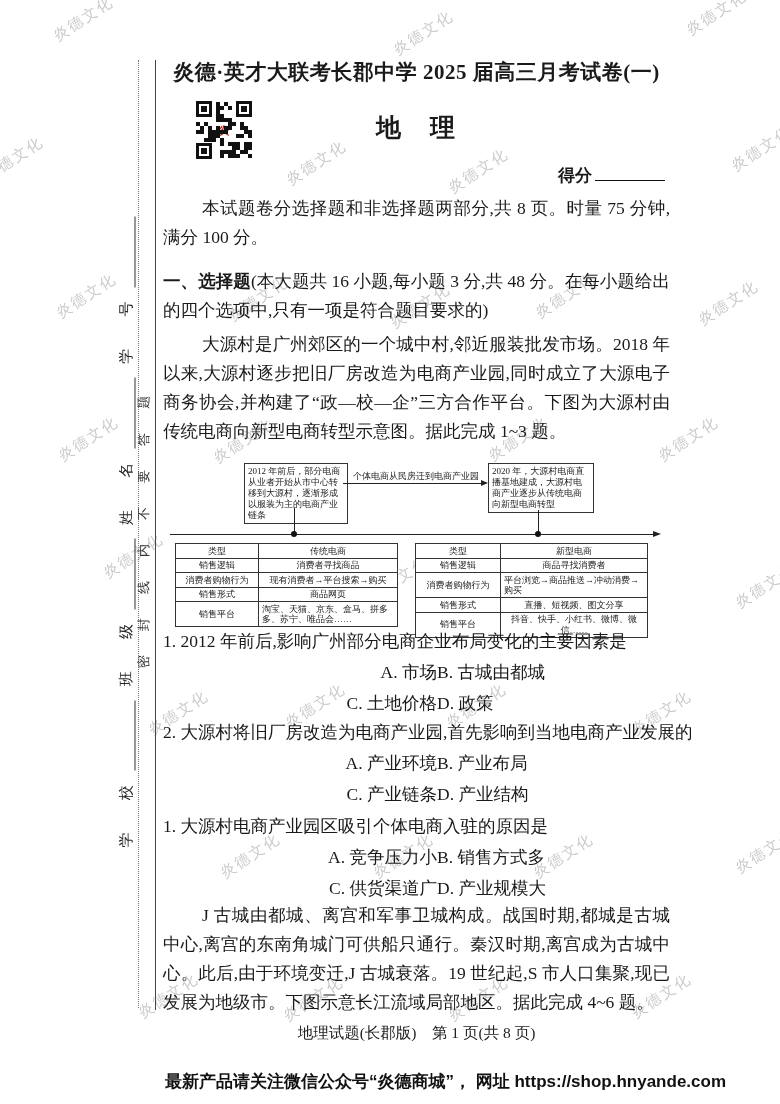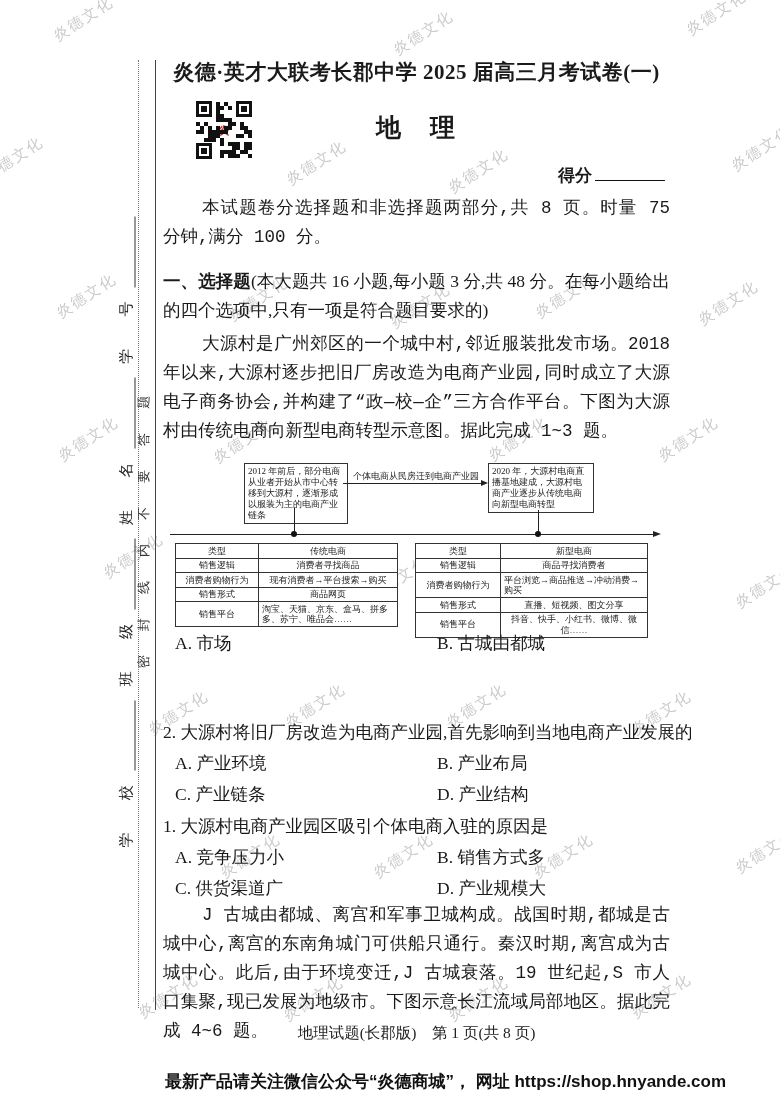--- a/index.html
+++ b/index.html
@@ -36,21 +36,21 @@
   .qr .mod{position:absolute;width:4px;height:4px;background:#111;}
   .qr .finder{position:absolute;width:10px;height:10px;border:3px solid #111;background:#fff;}
   .qr .finder::after{content:"";position:absolute;left:2px;top:2px;width:6px;height:6px;background:#111;}
   .qr .logo{position:absolute;left:50%;top:50%;transform:translate(-50%,-50%);
       font-size:11px;color:#c8281e;background:#fff;line-height:12px;padding:0 1px;font-weight:bold;}
   .subject-title{top:111px;text-align:center;font-size:25px;font-weight:bold;letter-spacing:2px;}
   .score-row{top:164px;height:24px;}
   .score-label{position:absolute;left:395px;top:0;font-weight:bold;font-size:17px;}
   .score-blank{position:absolute;left:432px;top:16px;width:70px;border-bottom:1px solid #111;}
   .para{font-size:17.5px;line-height:29px;text-align:justify;}
-  .indent{text-indent:39px;font-family:Liberation Mono, monospace;}
+  .indent{text-indent:39px;}
   .intro{top:194px;}
   .sec-heading{top:267px;}
   .sec-heading b{font-weight:bold;}
   .passage1{top:330px;}
   .passage2{top:901px;}
   
   .diagram{top:450px;height:192px;position:absolute;font-family:"Liberation Serif","DejaVu Serif",serif;}
   .dg-box{position:absolute;border:1px solid #333;background:#fff;font-size:9px;line-height:11px;
       padding:2px 3px;color:#222;text-align:left;}
   .dg-box-left{left:81px;top:13px;width:96px;}
@@ -72,21 +72,21 @@
   .dg-table td{border:1px solid #333;padding:1.5px 3px;text-align:center;vertical-align:middle;}
   .dg-table td.wrapleft{text-align:left;}
   .dg-table-left{left:12px;width:223px;}
   .dg-table-right{left:252px;width:233px;}
   .dg-table-left td:first-child{width:76px;}
   .dg-table-right td:first-child{width:78px;}
   
   .question{position:absolute;left:0;width:507px;font-size:17.5px;}
   .q-text{line-height:29px;white-space:nowrap;}
   .opt-row{display:flex;height:31px;align-items:center;padding-left:12px;}
-  .opt-a{width:262px;}
+  .opt-a{width:262px;text-align:right;}
   .q1{top:627px;} .q2{top:718px;} .q3{top:812px;}
   
   .footer{top:1023px;text-align:center;font-size:15.5px;color:#222;}
   .bottom-note{position:absolute;left:165px;top:1070px;z-index:2;
       font-family:"Liberation Sans","DejaVu Sans",sans-serif;
       font-weight:bold;font-size:17px;color:#111;white-space:nowrap;}
 </style>
 </head>
 <body>
 
@@ -285,24 +285,29 @@
           </tr>
       <tr>
             <td>销售平台</td>
             <td>抖音、快手、小红书、微博、微信……</td>
           </tr>
     </tbody>
       </table>
   </div>
 
   <div class="question q1">
+    <div class="q-text">1. 2012 年前后,影响广州部分电商企业布局变化的主要因素是</div>
     <div class="opt-row">
       <span class="opt-a">A. 市场</span>
       <span class="opt-b">B. 古城由都城</span>
     </div>
+    <div class="opt-row">
+      <span class="opt-a">C. 土地价格</span>
+      <span class="opt-b">D. 政策</span>
+    </div>
   </div>
 
   <div class="question q2">
     <div class="q-text">2. 大源村将旧厂房改造为电商产业园,首先影响到当地电商产业发展的</div>
     <div class="opt-row">
       <span class="opt-a">A. 产业环境</span>
       <span class="opt-b">B. 产业布局</span>
     </div>
     <div class="opt-row">
       <span class="opt-a">C. 产业链条</span>

